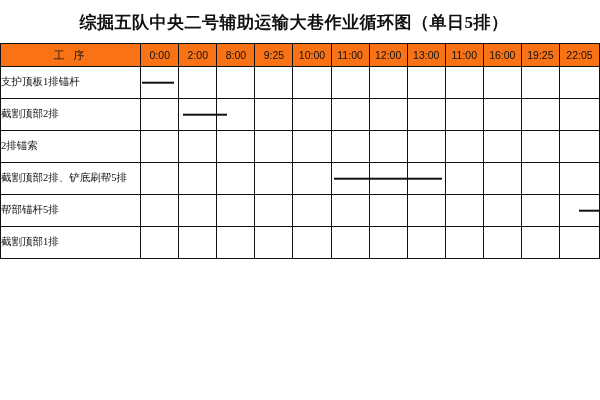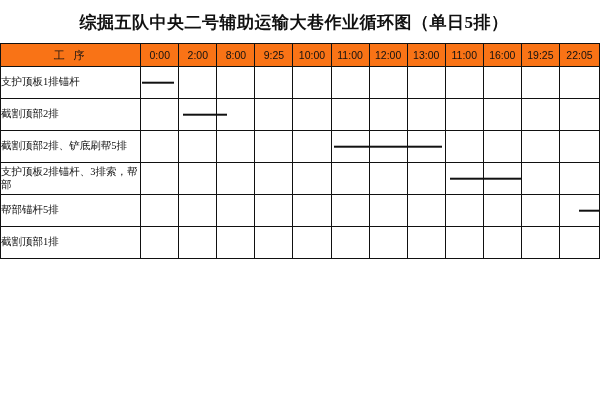--- a/index.html
+++ b/index.html
@@ -162,57 +162,55 @@
           <td class="slot"></td>
           <td class="slot"></td>
           <td class="slot"></td>
           <td class="slot"></td>
           <td class="slot"></td>
           <td class="slot"></td>
           <td class="slot"></td>
         </tr>
 
 
+        <tr>
+          <td class="lbl edge-left">2排锚索</td>
+          <td class="slot"></td>
+          <td class="slot"></td>
+          <td class="slot"></td>
+          <td class="slot"></td>
+          <td class="slot"></td>
+          <td class="slot"></td>
+          <td class="slot"></td>
+          <td class="slot"></td>
+          <td class="slot"></td>
+          <td class="slot"></td>
+          <td class="slot"></td>
+          <td class="slot"></td>
+        </tr>
 
 
         <tr>
           <td class="lbl edge-left">截割顶部2排、铲底刷帮5排</td>
           <td class="slot"></td>
           <td class="slot"></td>
           <td class="slot"></td>
           <td class="slot"></td>
           <td class="slot"></td>
           <td class="slot barcell">
             <span class="bar" style="left:8%; width:290%"></span>
           </td>
           <td class="slot"></td>
           <td class="slot"></td>
           <td class="slot"></td>
           <td class="slot"></td>
           <td class="slot"></td>
           <td class="slot"></td>
         </tr>
 
-        <tr>
-          <td class="lbl edge-left">支护顶板2排锚杆、3排索，帮部</td>
-          <td class="slot"></td>
-          <td class="slot"></td>
-          <td class="slot"></td>
-          <td class="slot"></td>
-          <td class="slot"></td>
-          <td class="slot"></td>
-          <td class="slot"></td>
-          <td class="slot"></td>
-          <td class="slot barcell">
-            <span class="bar" style="left:12%; width:192%"></span>
-          </td>
-          <td class="slot"></td>
-          <td class="slot"></td>
-          <td class="slot"></td>
-        </tr>
 
         <tr>
           <td class="lbl edge-left">帮部锚杆5排</td>
           <td class="slot"></td>
           <td class="slot"></td>
           <td class="slot"></td>
           <td class="slot"></td>
           <td class="slot"></td>
           <td class="slot"></td>
           <td class="slot"></td>

